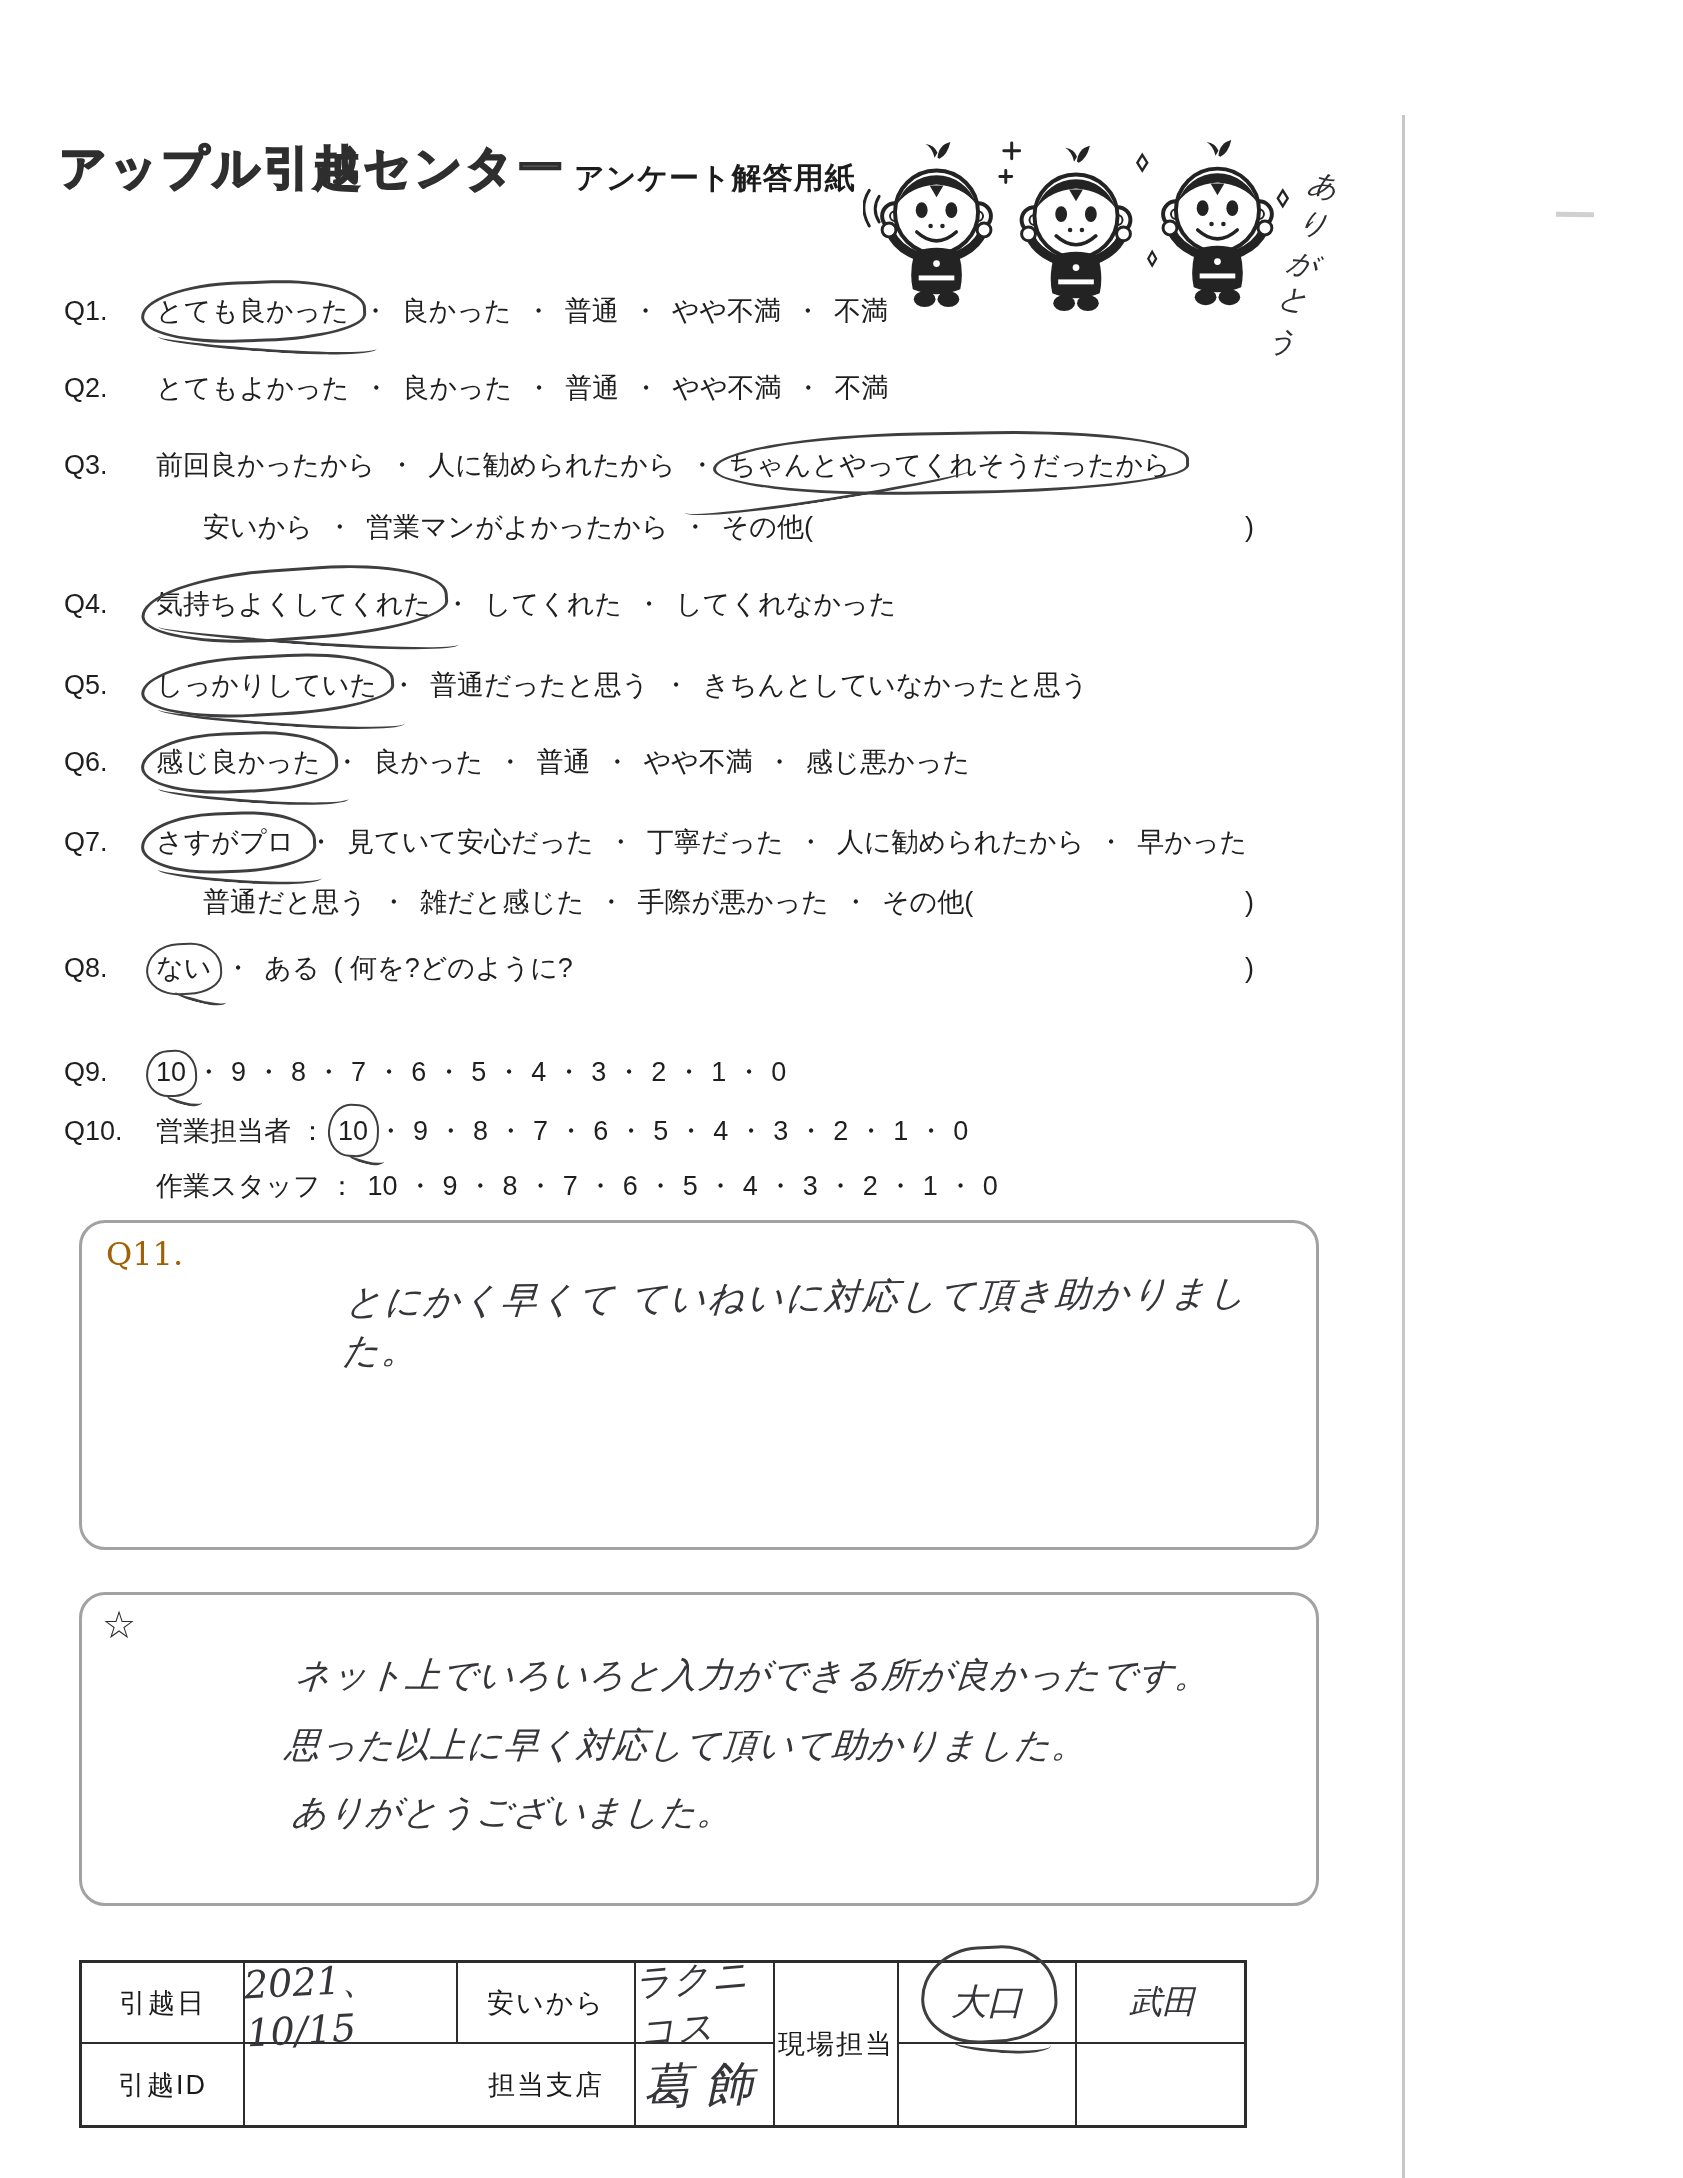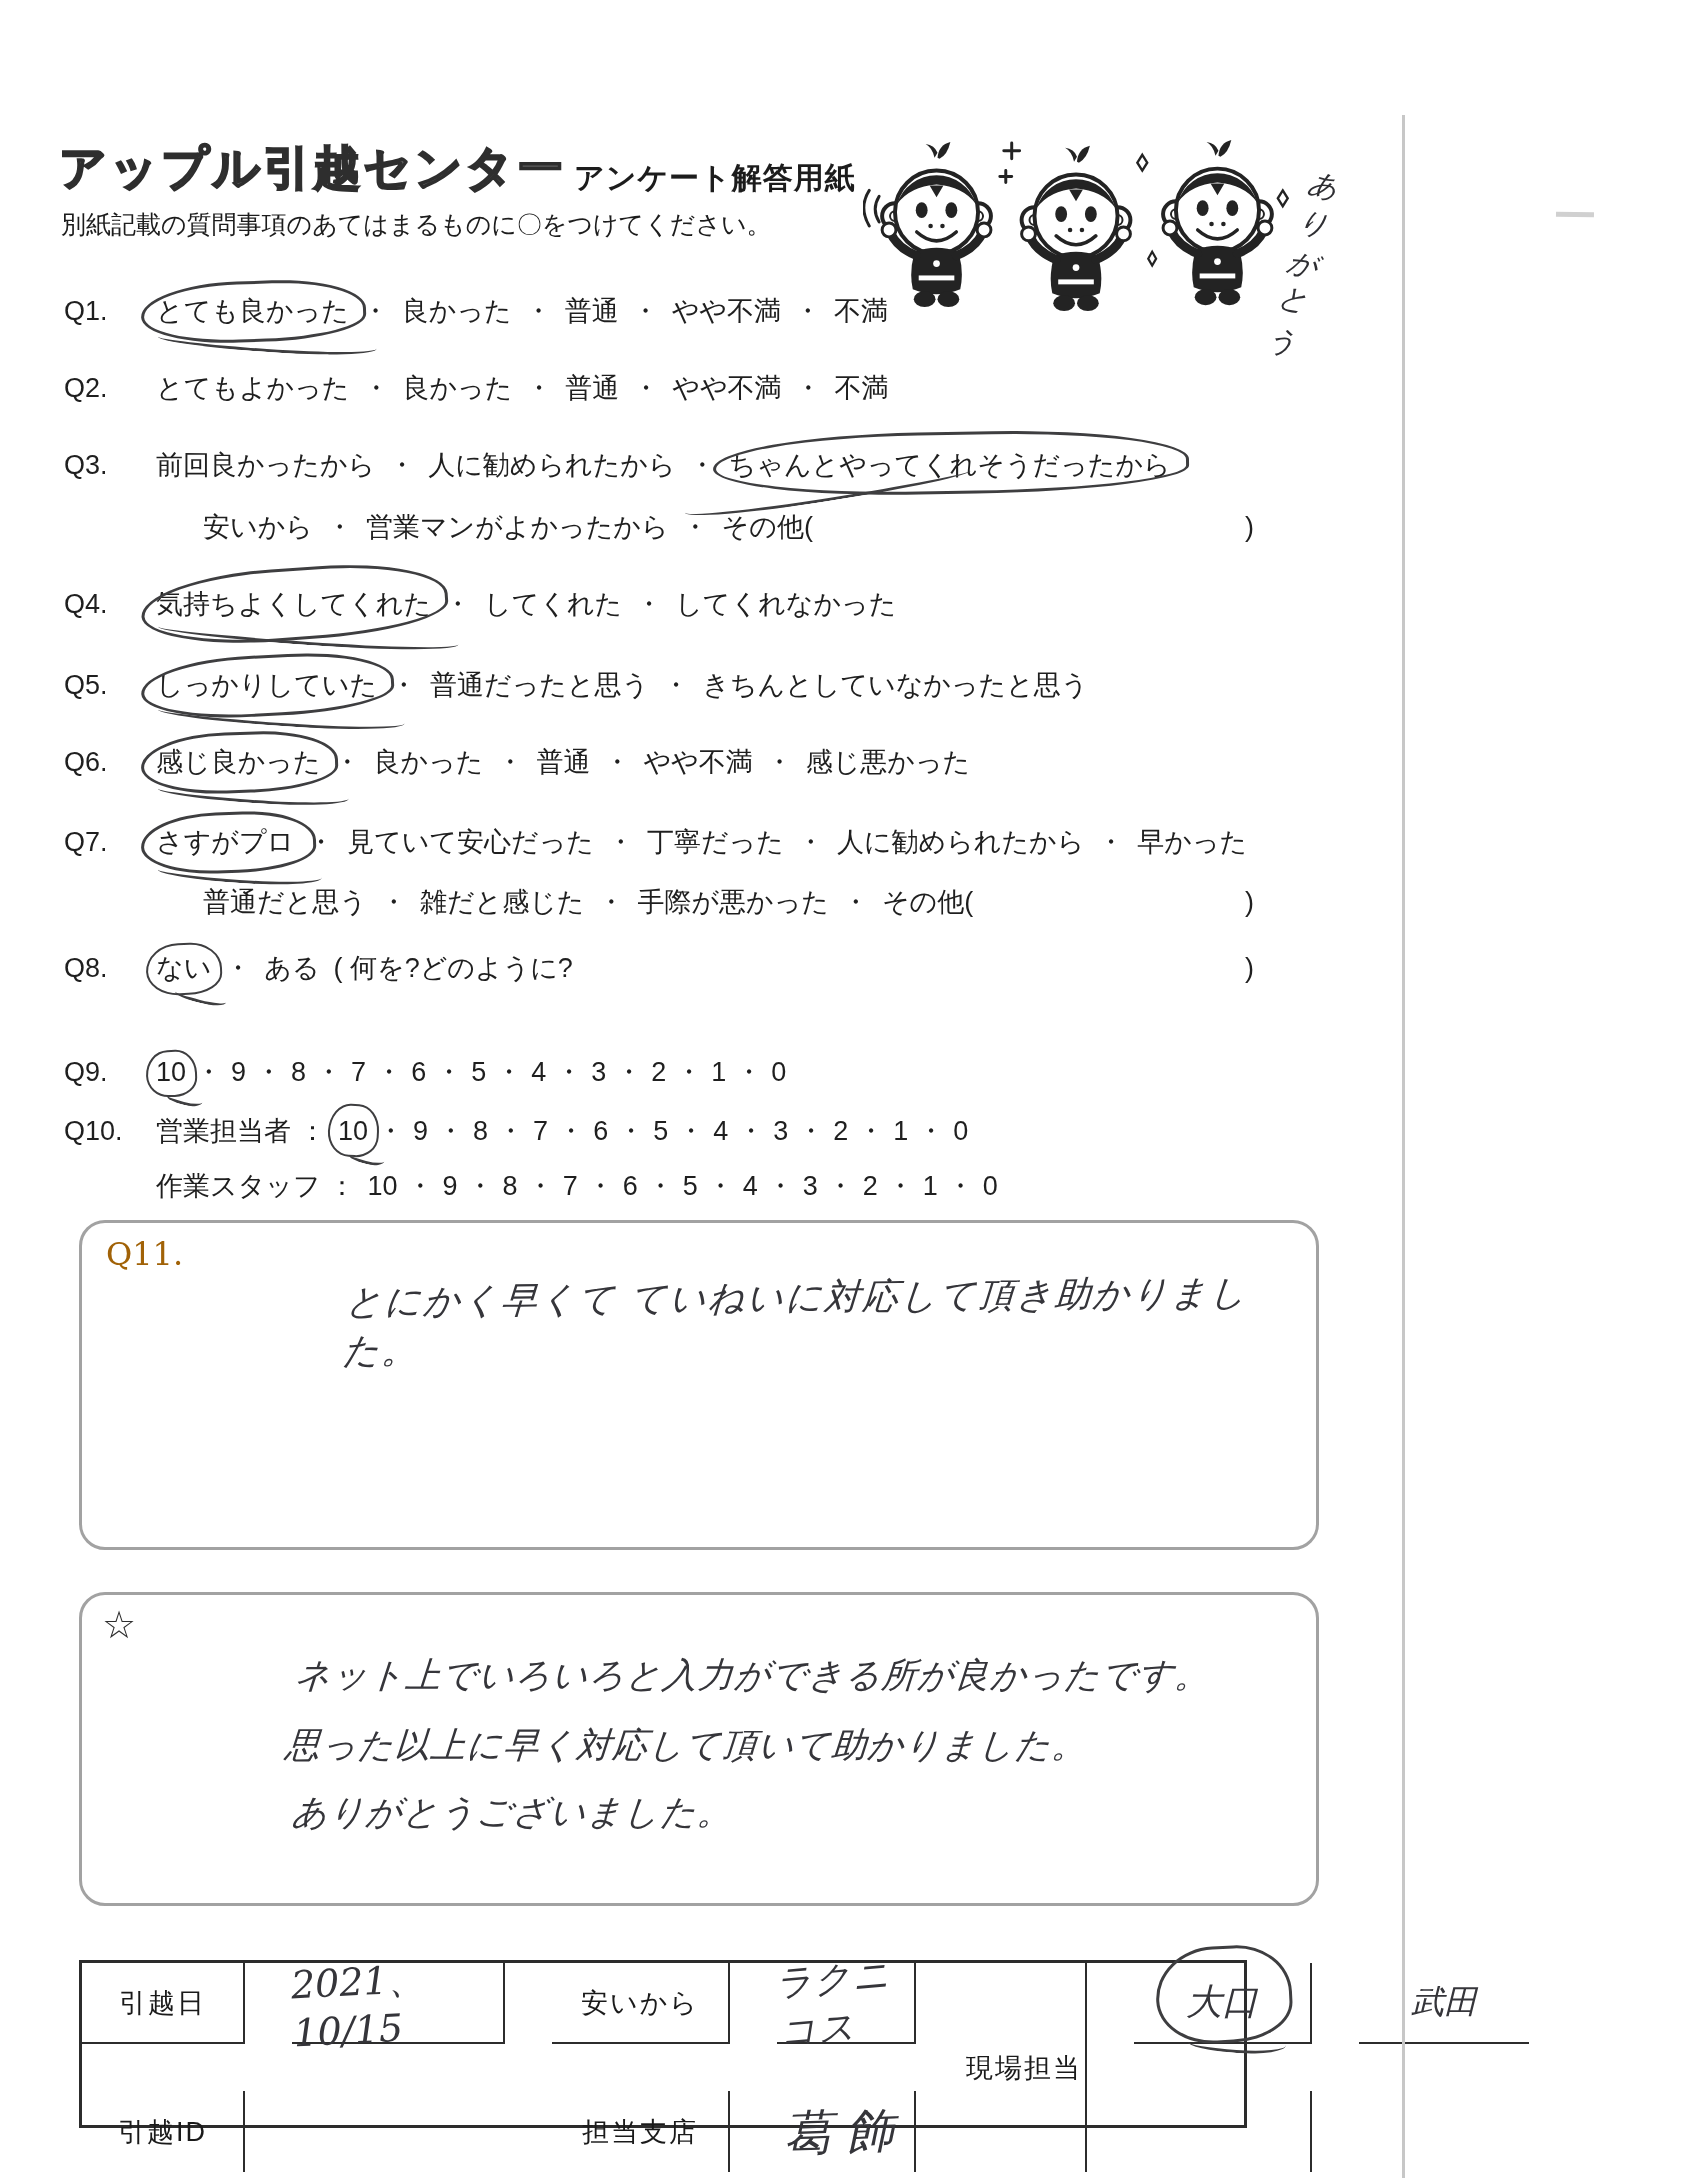--- a/index.html
+++ b/index.html
@@ -41,42 +41,41 @@
   #star-box { top:1592px; height:314px; }
   .box-label { position:absolute; left:24px; top:12px; font-family:"DejaVu Serif","Liberation Serif",serif; font-size:32px; color:#a16207; }
   .star { position:absolute; left:20px; top:8px; font-size:38px; color:#2e2e2e; font-weight:normal; }
   .hand { font-family:"DejaVu Serif","Liberation Serif",serif; font-style:italic; color:#35353a; }
   .q11-answer { position:absolute; left:262px; top:50px; font-size:36px; letter-spacing:2px; transform:rotate(-0.6deg) skewX(-4deg); }
   .box-line { position:absolute; left:213px; font-size:35px; letter-spacing:1px; transform:skewX(-4deg); }
 
   
   .footer-table { position:absolute; left:79px; top:1960px; width:1168px; height:168px;
                   display:grid; grid-template-columns:163px 213px 178px 139px 124px 178px 170px;
-                  grid-template-rows:81px 81px; border:3px solid #2c2c2c; background:#fff;gap:47px; }
+                  grid-template-rows:81px 81px; border:3px solid #2c2c2c; background:#fff; }
   .ft-cell { position:relative; display:flex; align-items:center; justify-content:center; overflow:visible; }
   .br { border-right:2.5px solid #2c2c2c; }
   .bb { border-bottom:2.5px solid #2c2c2c; }
   .ft-label { font-size:27px; color:#1a1a1a; letter-spacing:2px; }
   .ft-hand { font-size:36px; }
 
   
   .mascots { position:absolute; left:863px; top:133px; width:428px; height:184px; }
   .thanks { position:absolute; left:1287px; top:149px; writing-mode:vertical-rl; font-size:29px;
             letter-spacing:7px; transform:rotate(15deg); color:#2f2f33; }
   .scan-edge { position:absolute; left:1402px; top:115px; width:3px; height:2063px; background:#c7c7c7; }
   .scan-dash { position:absolute; left:1556px; top:212px; width:38px; height:5px; background:#d0d0d0; transform:rotate(1deg); }
 </style>
 </head>
 <body>
 
 <div class="page">
 
   <div class="brand">アップル引越センター</div>
   <div class="form-title">アンケート解答用紙</div>
-  <div class="instruction">別紙記載の質問事項のあてはまるものに〇をつけてください。</div>
 
   <svg class="mascots" viewBox="0 0 432 186" aria-hidden="true">
     <defs>
       <g id="monkey">
         <path d="M58,17 q-2,-10 -9,-14 q9,1 12,9" fill="#232323"></path>
         <path d="M61,17 q1,-13 13,-16 q-3,13 -11,17" fill="#232323"></path>
         <circle cx="18" cy="76" r="13" fill="#fff" stroke="#232323" stroke-width="4"></circle>
         <circle cx="102" cy="76" r="13" fill="#fff" stroke="#232323" stroke-width="4"></circle>
         <circle cx="18" cy="76" r="5" fill="none" stroke="#232323" stroke-width="2"></circle>
         <circle cx="102" cy="76" r="5" fill="none" stroke="#232323" stroke-width="2"></circle>

